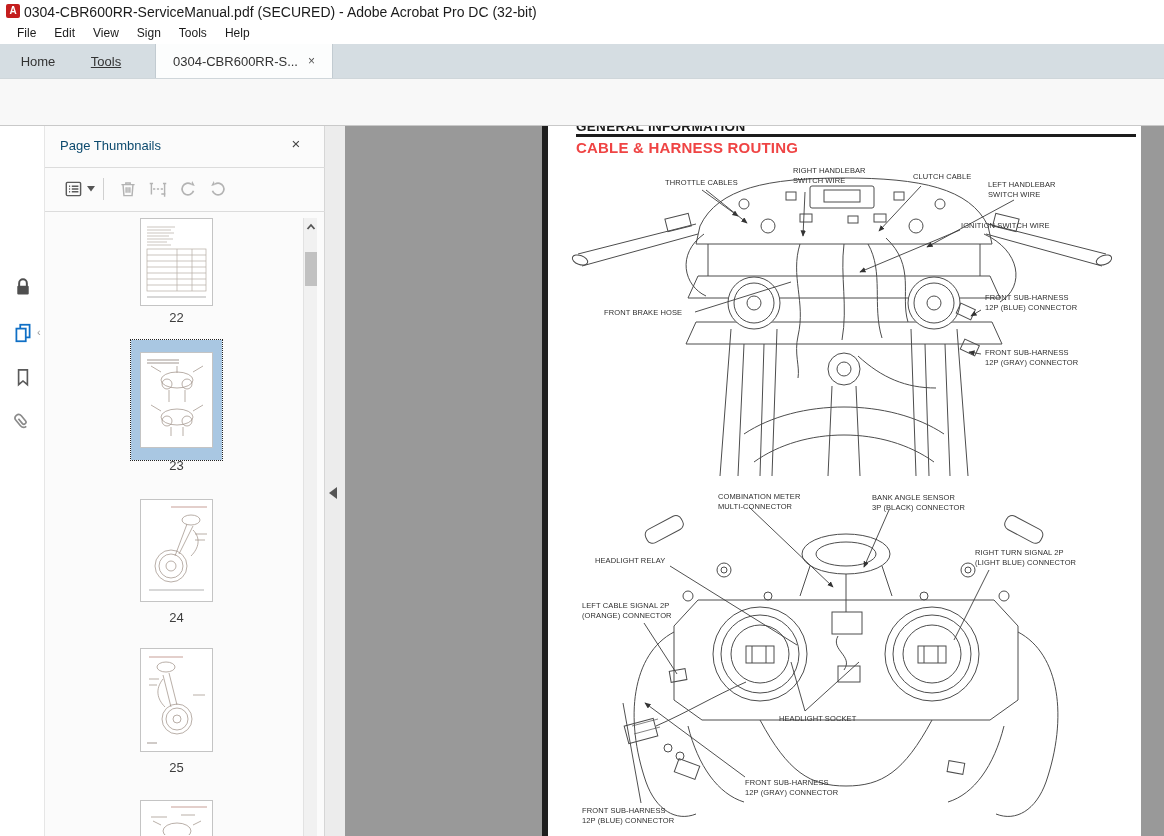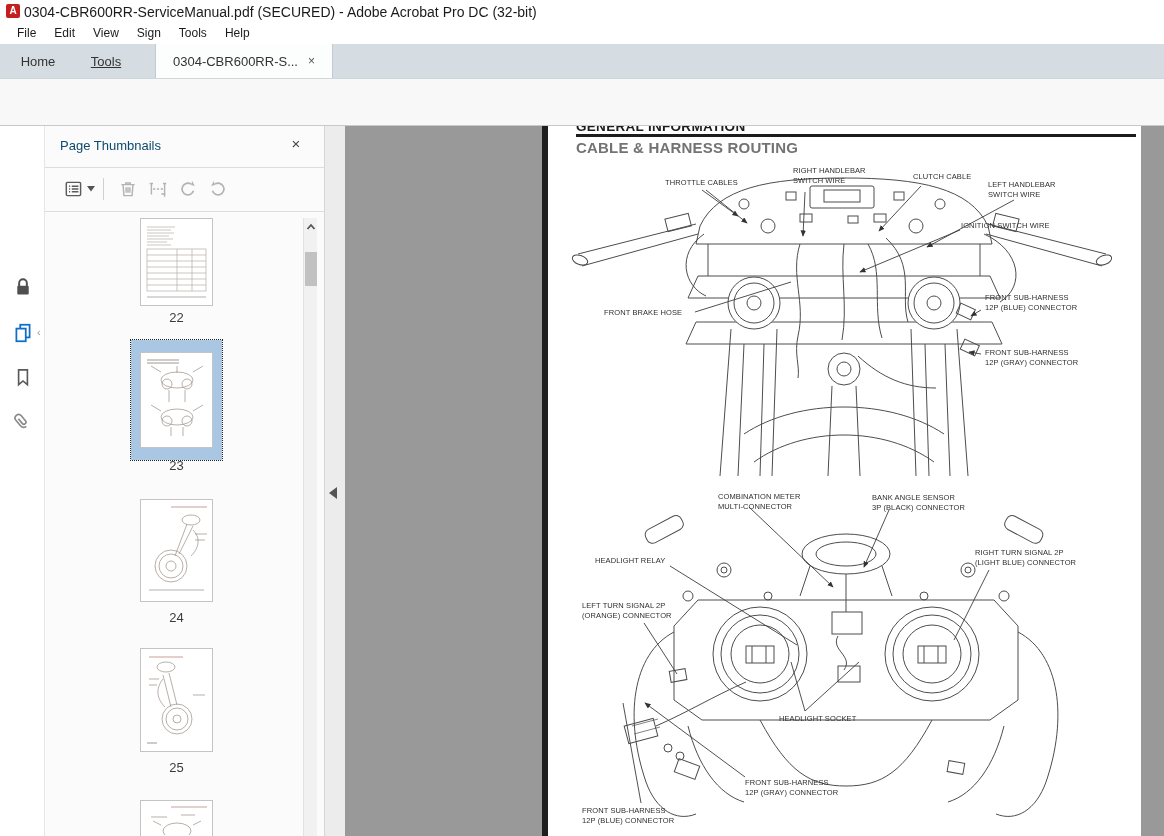--- a/index.html
+++ b/index.html
@@ -53,21 +53,21 @@
   .pscroll-thumb { position:absolute; left:1px; top:34px; width:12px; height:34px; background:#c1c1c1; }
 
   .gutter { left:325px; top:126px; width:20px; height:710px; background:#ececec; }
   .docarea { left:345px; top:126px; width:819px; height:710px; background:#999999; overflow:hidden; }
   .page-black-edge { position:absolute; left:197px; top:0; width:6px; height:710px; background:#1f1f1f; }
   .pdf-page { position:absolute; left:203px; top:0; width:593px; height:710px; background:#fff; overflow:hidden; }
 
   
   .sect-header { position:absolute; left:28px; top:-7px; font-size:13.5px; font-weight:bold; color:#1c1c1c; letter-spacing:0.3px; }
   .sect-rule { position:absolute; left:28px; top:8px; width:560px; height:2.5px; background:#1c1c1c; }
-  .page-title { position:absolute; left:28px; top:13px; font-size:15px; font-weight:bold; color:#737373; letter-spacing:0.2px; }
+  .page-title { position:absolute; left:28px; top:13px; font-size:15px; font-weight:bold; color:#ef4444; letter-spacing:0.2px; }
   .dlabel { position:absolute; font-size:7.5px; line-height:1.3; color:#2e2e2e; white-space:pre-line; letter-spacing:0.1px; }
 </style>
 </head>
 <body>
 
 <div class="app">
 
   <div class="abs titlebar">
     <div class="acro-icon">A</div>
     <div class="title">0304-CBR600RR-ServiceManual.pdf (SECURED) - Adobe Acrobat Pro DC (32-bit)</div>
@@ -532,21 +532,21 @@
       <div class="dlabel" style="left:437px;top:222px">FRONT SUB-HARNESS
 12P (GRAY) CONNECTOR</div>
 
       <div class="dlabel" style="left:170px;top:366px">COMBINATION METER
 MULTI-CONNECTOR</div>
       <div class="dlabel" style="left:324px;top:367px">BANK ANGLE SENSOR
 3P (BLACK) CONNECTOR</div>
       <div class="dlabel" style="left:427px;top:422px">RIGHT TURN SIGNAL 2P
 (LIGHT BLUE) CONNECTOR</div>
       <div class="dlabel" style="left:47px;top:430px">HEADLIGHT RELAY</div>
-      <div class="dlabel" style="left:34px;top:475px">LEFT TURN SIGNAL 2P
+      <div class="dlabel" style="left:34px;top:475px">LEFT CABLE SIGNAL 2P
 (ORANGE) CONNECTOR</div>
       <div class="dlabel" style="left:231px;top:588px">HEADLIGHT SOCKET</div>
       <div class="dlabel" style="left:197px;top:652px">FRONT SUB-HARNESS
 12P (GRAY) CONNECTOR</div>
       <div class="dlabel" style="left:34px;top:680px">FRONT SUB-HARNESS
 12P (BLUE) CONNECTOR</div>
     </div>
   </div>
 
 </div>

